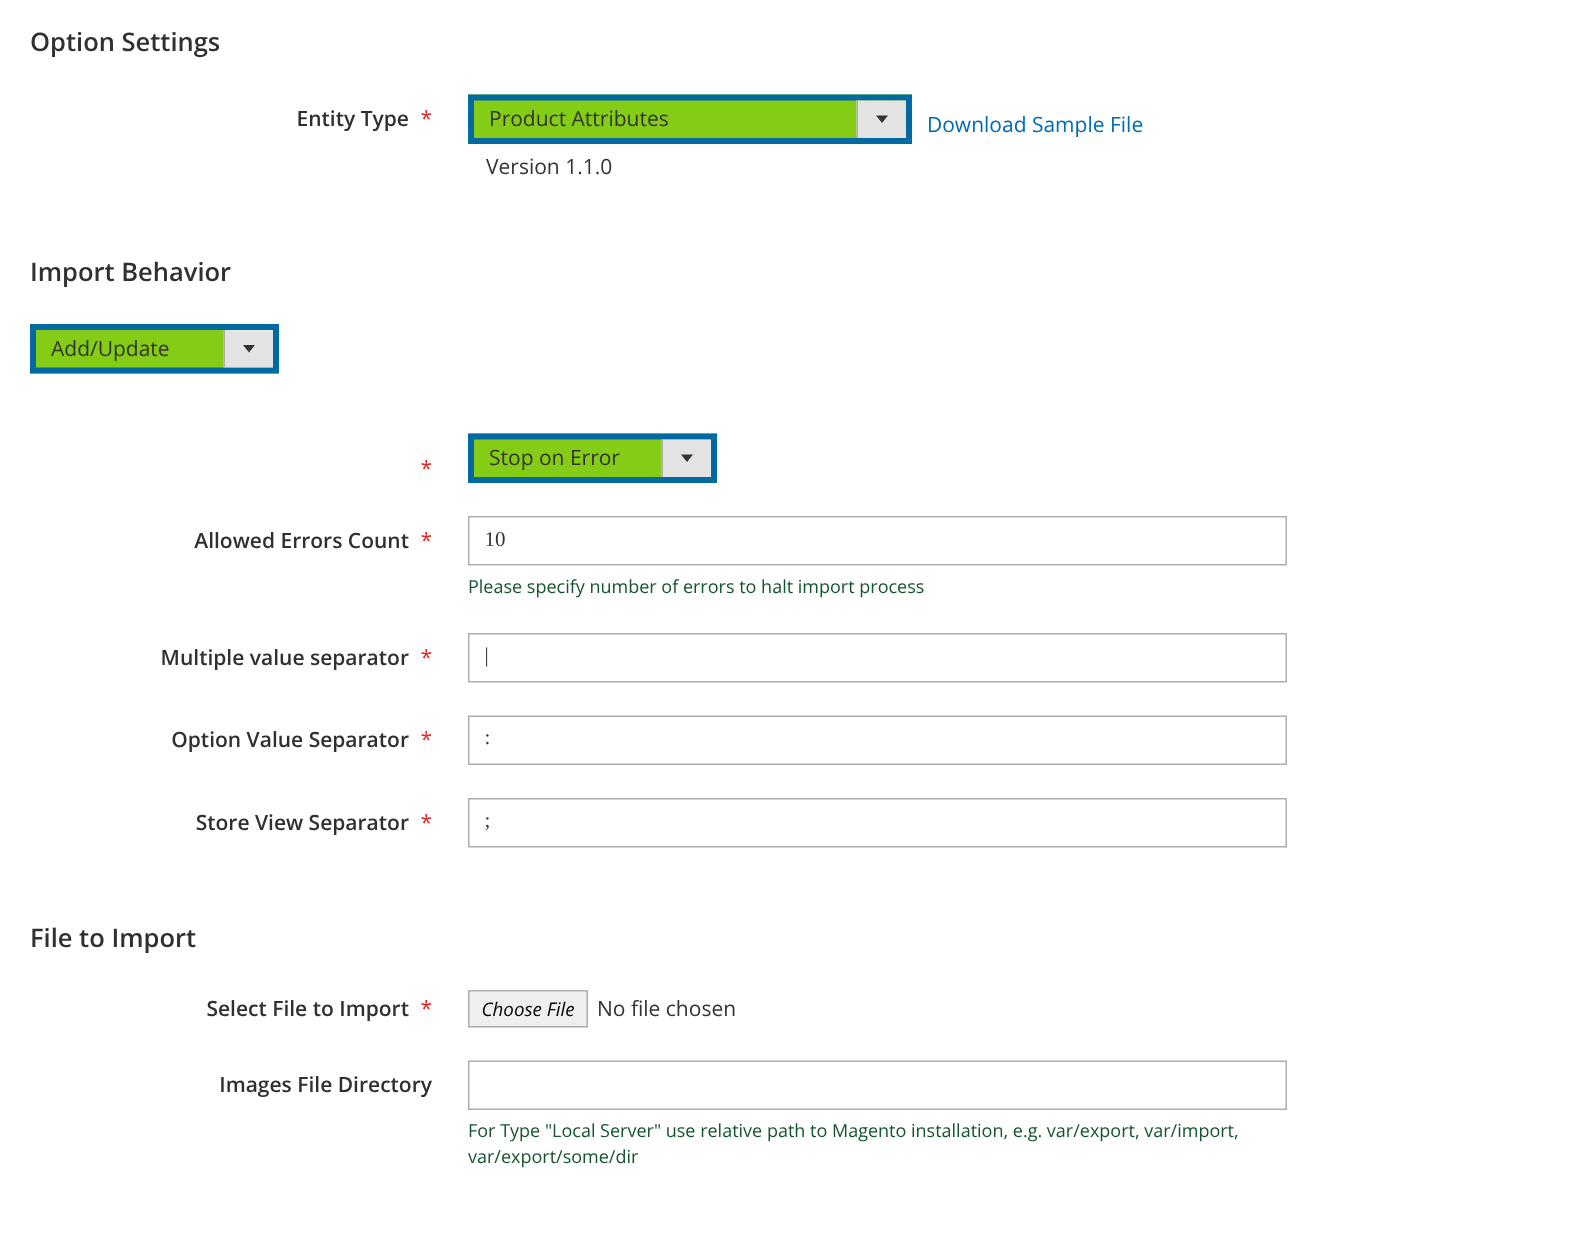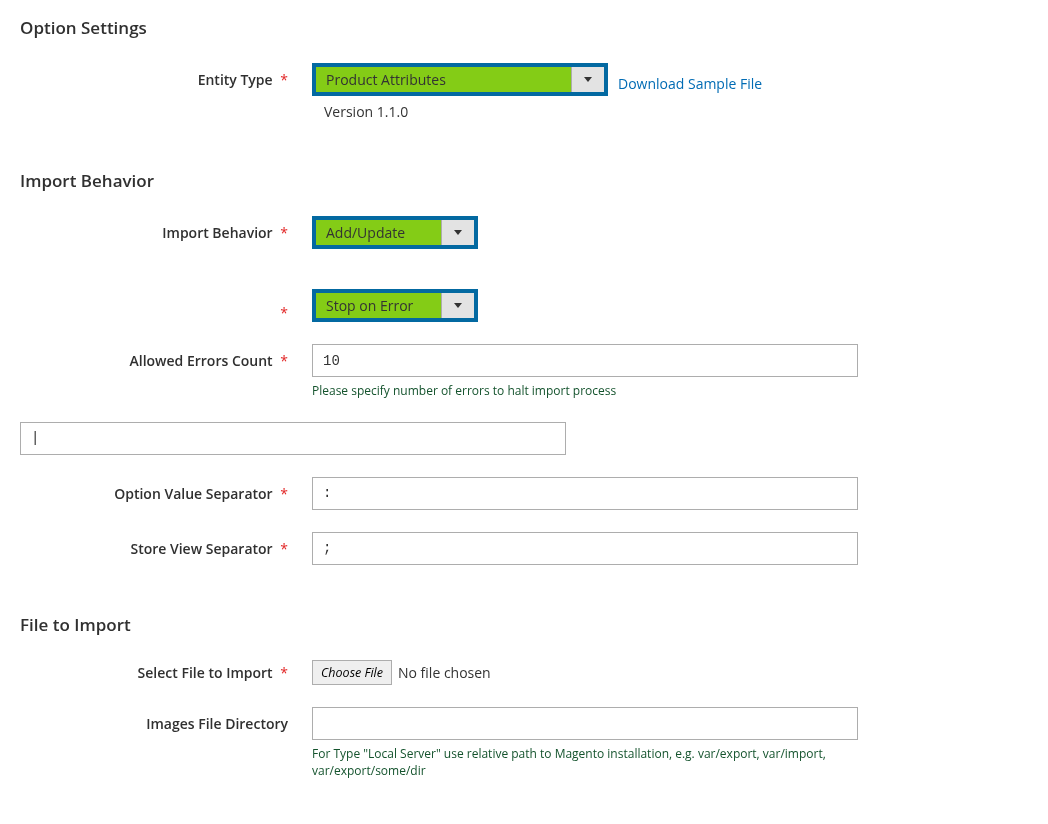--- a/index.html
+++ b/index.html
@@ -92,21 +92,21 @@
     padding-top: 7px;
     display: inline-block;
   }
   .text-input {
     width: 100%;
     max-width: 546px;
     height: 33px;
     border: 1px solid #adadad;
     padding: 0 10px;
     font-size: 14px;
-    font-family: Liberation Mono, monospace;
+    font-family: Liberation Serif, serif;
     color: #333;
   }
   .version {
     font-size: 14px;
     color: #333;
     margin-left: 12px;
   }
   .file-row {
     display: flex;
     align-items: center;
@@ -155,24 +155,20 @@
   <div class="field-col">
     <div class="version">Version 1.1.0</div>
   </div>
 </div>
 
 <div class="section-gap"></div>
 
 <div class="section-title">Import Behavior</div>
 
 <div class="form-row" style="margin-bottom:40px">
-  <div class="label-col">
-    <span>Import Behavior</span>
-    <span class="req">*</span>
-  </div>
   <div class="field-col">
     <div class="select-box" style="width:166px">
       <div class="select-text" style="flex:1">Add/Update</div>
       <div class="select-btn">
         <div class="caret"></div>
       </div>
     </div>
   </div>
 </div>
 
@@ -195,20 +191,24 @@
     <span>Allowed Errors Count</span>
     <span class="req">*</span>
   </div>
   <div class="field-col">
     <input class="text-input" value="10" style="">
     <div class="note">Please specify number of errors to halt import process</div>
   </div>
 </div>
 
 <div class="form-row">
+  <div class="label-col">
+    <span>Multiple value separator</span>
+    <span class="req">*</span>
+  </div>
   <div class="field-col">
     <input class="text-input" value="|" style="">
   </div>
 </div>
 
 <div class="form-row">
   <div class="label-col">
     <span>Option Value Separator</span>
     <span class="req">*</span>
   </div>

